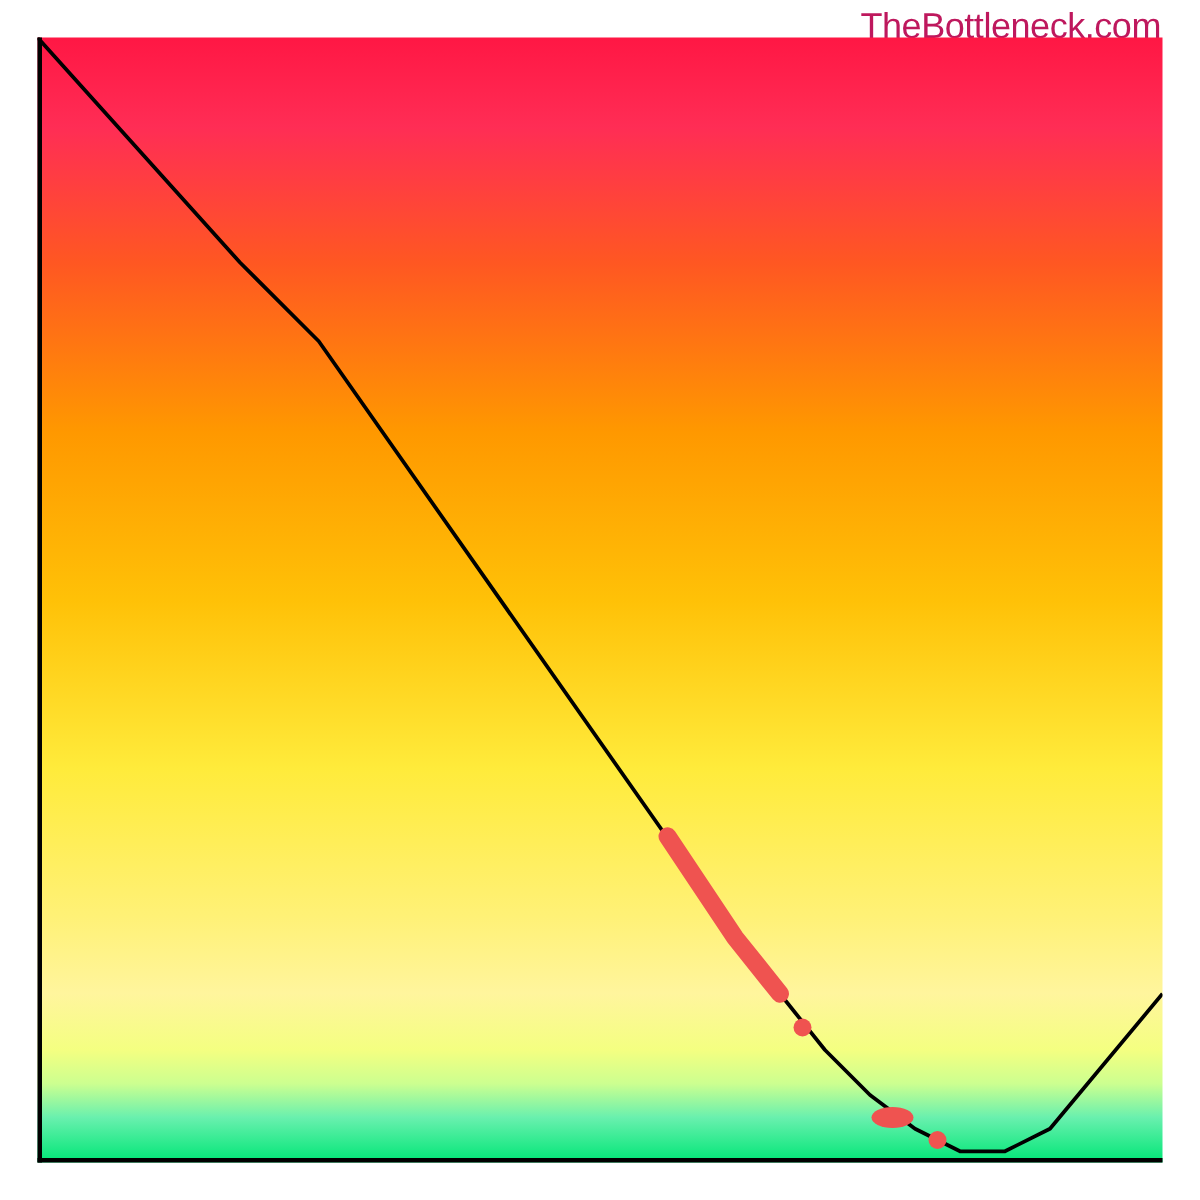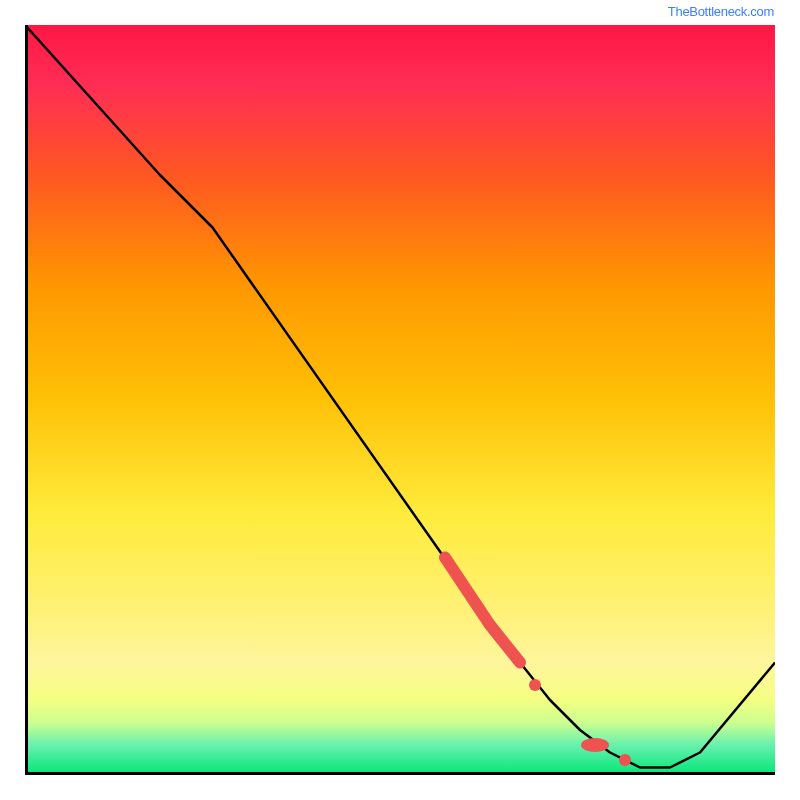--- a/index.html
+++ b/index.html
@@ -51,23 +51,23 @@
   left: 0;
   top: 0;
   width: 750px;
   height: 750px;
 }
 .watermark {
   position: absolute;
   top: 4px;
   right: 26px;
   font-family: Arial, sans-serif;
-  font-size: 13px;
+  font-size: 24px;
   font-weight: 500;
-  color: #3b82f6;
+  color: #be185d;
   letter-spacing: -0.3px;
 }
 </style>
 </head>
 <body>
 
 <span class="watermark">TheBottleneck.com</span>
 
 <div class="chart-container">
   <div class="gradient-bg"></div>

